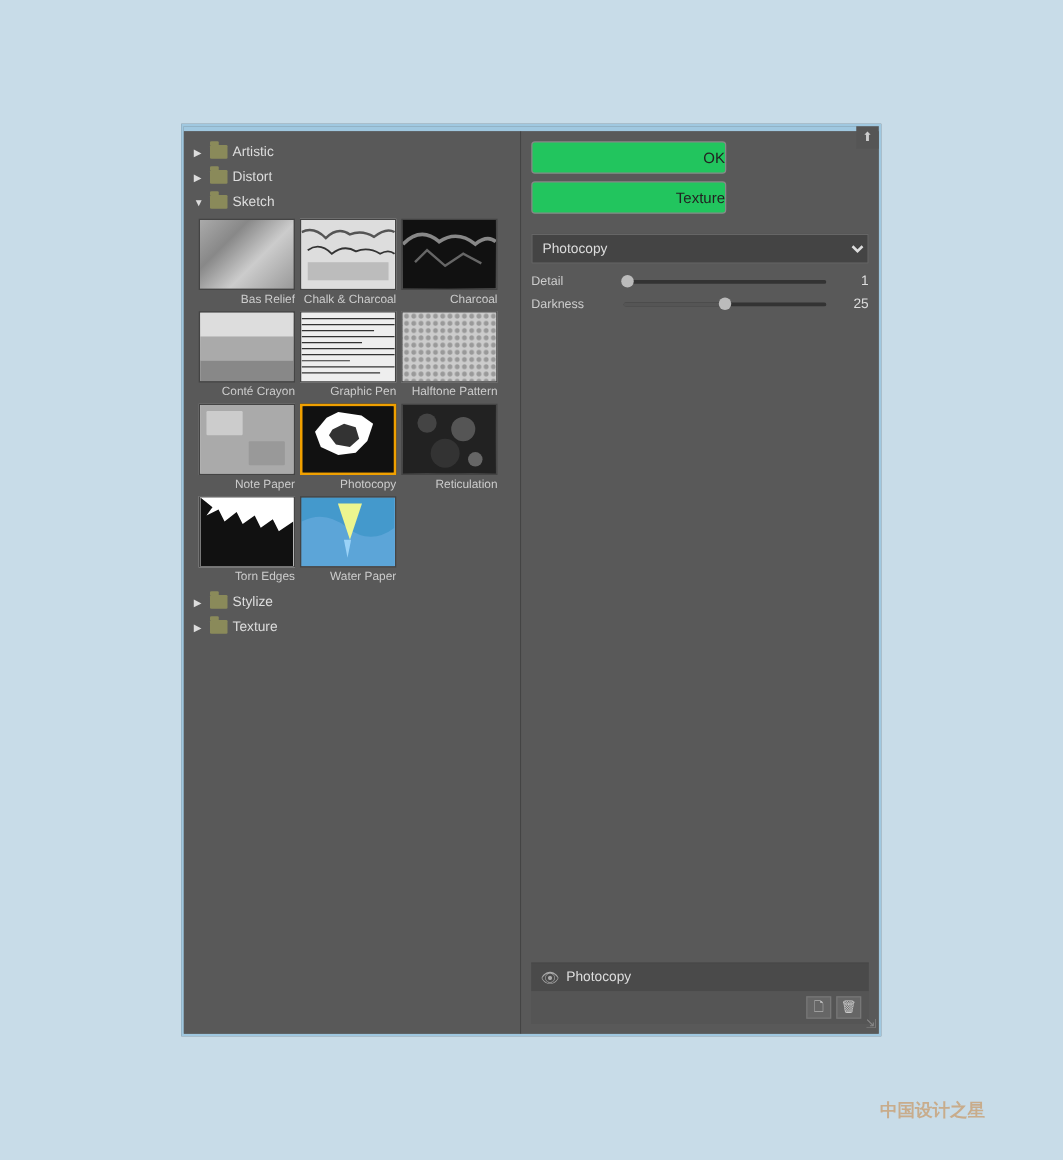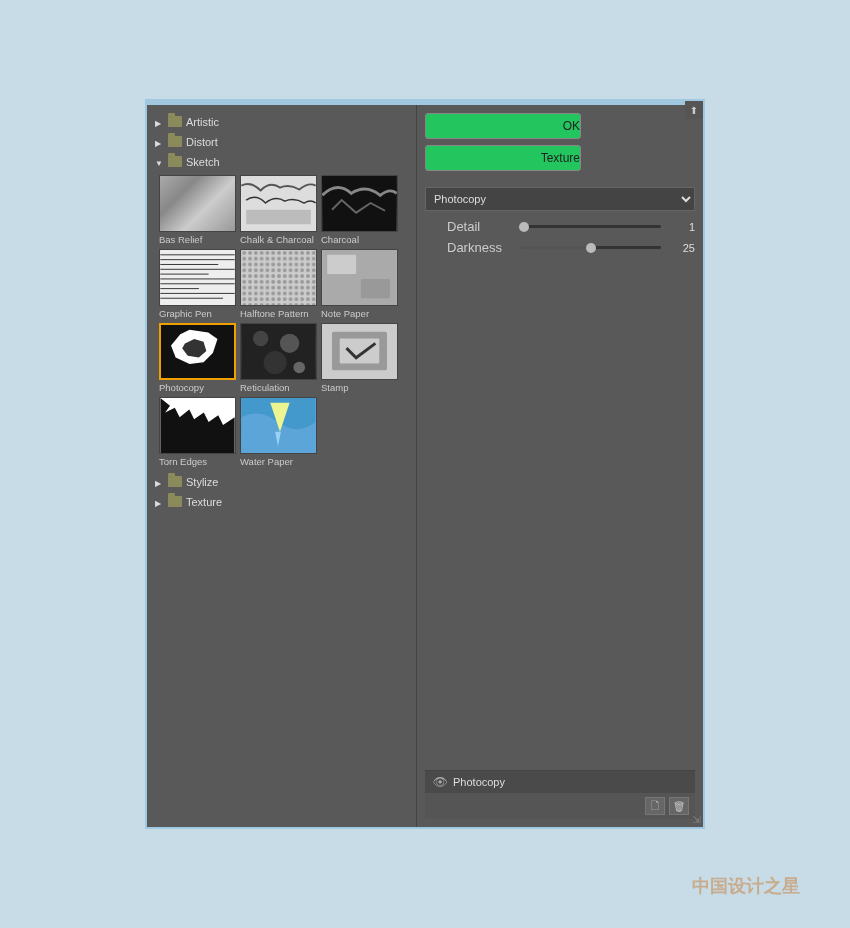--- a/index.html
+++ b/index.html
@@ -79,21 +79,21 @@
     }
     .filter-grid {
       display: flex;
       flex-wrap: wrap;
       padding: 4px 8px;
       gap: 4px;
     }
     .filter-item {
       width: 77px;
       cursor: pointer;
-      text-align: left;
+      text-align: right;
     }
     .filter-item.selected .thumb { border: 2px solid #f0a000; }
     .thumb {
       width: 77px;
       height: 57px;
       border: 1px solid #444;
       background: #888;
       display: flex;
       align-items: center;
       justify-content: center;
@@ -136,22 +136,21 @@
       margin-bottom: 8px;
     }
     .param-row {
       display: flex;
       align-items: center;
       margin-bottom: 6px;
     }
     .param-label {
       color: #ccc;
       width: 70px;
-      font-size: 13px;
-      margin-left: 22px;
+      font-size: 10px;
     }
     .param-value {
       color: #ddd;
       font-size: 11px;
       width: 30px;
       text-align: right;
       margin-left: auto;
     }
     .slider-track {
       flex: 1;
@@ -279,23 +278,23 @@
       background: #444;
       color: #ddd;
       border: 1px solid #666;
       font-size: 11px;
       padding: 0 4px;
       cursor: pointer;
     }
     .watermark {
       position: fixed;
       bottom: 30px;
-      right: 50px;
+      right: 62px;
       color: rgba(200,100,0,0.4);
-      font-size: 18px;
+      font-size: 14px;
       font-weight: bold;
       pointer-events: none;
     }
   </style>
 </head>
 <body>
 
 <div class="dialog">
 
   <div style="height:4px; background:#a0c8e0;"></div>
@@ -351,20 +350,31 @@
               <svg viewBox="0 0 77 57" xmlns="http://www.w3.org/2000/svg">
                 <rect width="77" height="57" fill="#111"></rect>
                 <path d="M0 20 Q15 5 30 18 Q45 8 60 20 Q70 12 77 18" stroke="#888" stroke-width="3" fill="none"></path>
                 <path d="M10 35 L20 25 L35 38 L50 28 L65 36" stroke="#666" stroke-width="2" fill="none"></path>
               </svg>
             </div>
             <div class="filter-name">Charcoal</div>
           </div>
 
 
+          <div class="filter-item">
+            <div class="thumb thumb-conte">
+              <svg viewBox="0 0 77 57" xmlns="http://www.w3.org/2000/svg">
+                <rect width="77" height="57" fill="#bbb"></rect>
+                <rect x="0" y="0" width="77" height="20" fill="#ddd"></rect>
+                <rect x="0" y="20" width="77" height="20" fill="#aaa"></rect>
+                <rect x="0" y="40" width="77" height="17" fill="#888"></rect>
+              </svg>
+            </div>
+            <div class="filter-name">Conté Crayon</div>
+          </div>
 
           <div class="filter-item">
             <div class="thumb" style="background:#ddd;">
               <svg viewBox="0 0 77 57" xmlns="http://www.w3.org/2000/svg">
                 <rect width="77" height="57" fill="#eee"></rect>
                 <line x1="0" y1="5" x2="77" y2="5" stroke="#333" stroke-width="1"></line>
                 <line x1="0" y1="10" x2="77" y2="10" stroke="#333" stroke-width="1"></line>
                 <line x1="0" y1="15" x2="60" y2="15" stroke="#333" stroke-width="1"></line>
                 <line x1="0" y1="20" x2="77" y2="20" stroke="#333" stroke-width="1"></line>
                 <line x1="0" y1="25" x2="50" y2="25" stroke="#333" stroke-width="1"></line>
@@ -420,31 +430,20 @@
                 <rect width="77" height="57" fill="#222"></rect>
                 <circle cx="20" cy="15" r="8" fill="#444"></circle>
                 <circle cx="50" cy="20" r="10" fill="#555"></circle>
                 <circle cx="35" cy="40" r="12" fill="#333"></circle>
                 <circle cx="60" cy="45" r="6" fill="#666"></circle>
               </svg>
             </div>
             <div class="filter-name">Reticulation</div>
           </div>
 
-          <div class="filter-item">
-            <div class="thumb" style="background:#ccc;">
-              <svg viewBox="0 0 77 57" xmlns="http://www.w3.org/2000/svg">
-                <rect width="77" height="57" fill="#ccc"></rect>
-                <rect x="10" y="8" width="57" height="40" fill="#999" rx="2"></rect>
-                <rect x="18" y="15" width="41" height="26" fill="#ccc" rx="1"></rect>
-                <path d="M25 25 L35 35 L55 20" stroke="#333" stroke-width="3" fill="none"></path>
-              </svg>
-            </div>
-            <div class="filter-name">Stamp</div>
-          </div>
 
           <div class="filter-item">
             <div class="thumb" style="background:#fff;">
               <svg viewBox="0 0 77 57" xmlns="http://www.w3.org/2000/svg">
                 <rect width="77" height="57" fill="#fff"></rect>
                 <path d="M0 0 L10 8 L5 15 L15 10 L20 20 L30 12 L35 22 L45 15 L50 25 L60 18 L65 28 L77 20 L77 57 L0 57 Z" fill="#111"></path>
               </svg>
             </div>
             <div class="filter-name">Torn Edges</div>
           </div>

